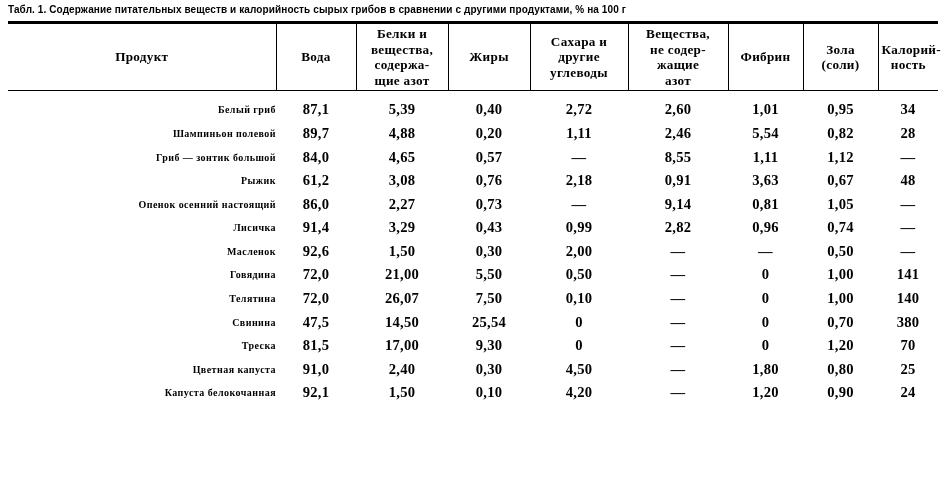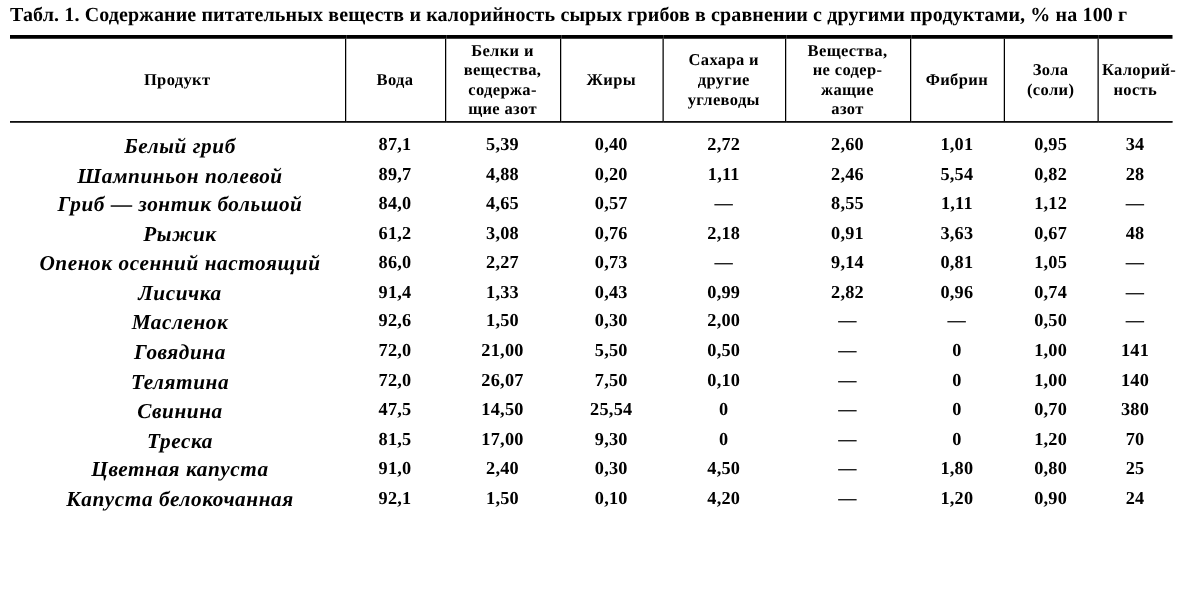--- a/index.html
+++ b/index.html
@@ -16,23 +16,23 @@
     -webkit-font-smoothing: none;
   }
   .page {
     position: relative;
     width: 946px;
     height: 484px;
     box-sizing: border-box;
     padding: 0 8px;
   }
   .caption {
-    font-family: Liberation Serif, serif;
-    font-weight: bold;
-    font-size: 16px;
+    font-family: Liberation Sans, sans-serif;
+    font-weight: bold;
+    font-size: 10px;
     letter-spacing: 0.1px;
     line-height: 1.1;
     padding: 4px 0 6px 0;
     white-space: nowrap;
   }
   table.nutrition {
     border-collapse: collapse;
     width: 930px;
     table-layout: fixed;
     font-size: 14.6px;
@@ -62,25 +62,24 @@
     height: 23.6px;
     line-height: 23.6px;
     text-align: center;
     vertical-align: middle;
     font-weight: bold;
     font-size: 14.6px;
     letter-spacing: 0.2px;
     white-space: nowrap;
   }
   table.nutrition tbody td.name {
-    text-align: center;
+    text-align: right;
     padding-left: 4px;
     letter-spacing: 0.45px;
-    font-size: 17px;
-    font-style: italic;
+    font-size: 10px;
   }
   tbody tr:first-child td {
     padding-top: 7px;
   }
   .dash {
     display: inline-block;
     font-weight: bold;
   }
   .c-name   { width: 268px; }
   .c-water  { width: 80px; }
@@ -176,21 +175,21 @@
           <td>0,73</td>
           <td><span class="dash">—</span></td>
           <td>9,14</td>
           <td>0,81</td>
           <td>1,05</td>
           <td><span class="dash">—</span></td>
         </tr>
         <tr>
           <td class="name">Лисичка</td>
           <td>91,4</td>
-          <td>1,33</td>
+          <td>3,29</td>
           <td>0,43</td>
           <td>0,99</td>
           <td>2,82</td>
           <td>0,96</td>
           <td>0,74</td>
           <td><span class="dash">—</span></td>
         </tr>
         <tr>
           <td class="name">Масленок</td>
           <td>92,6</td>

